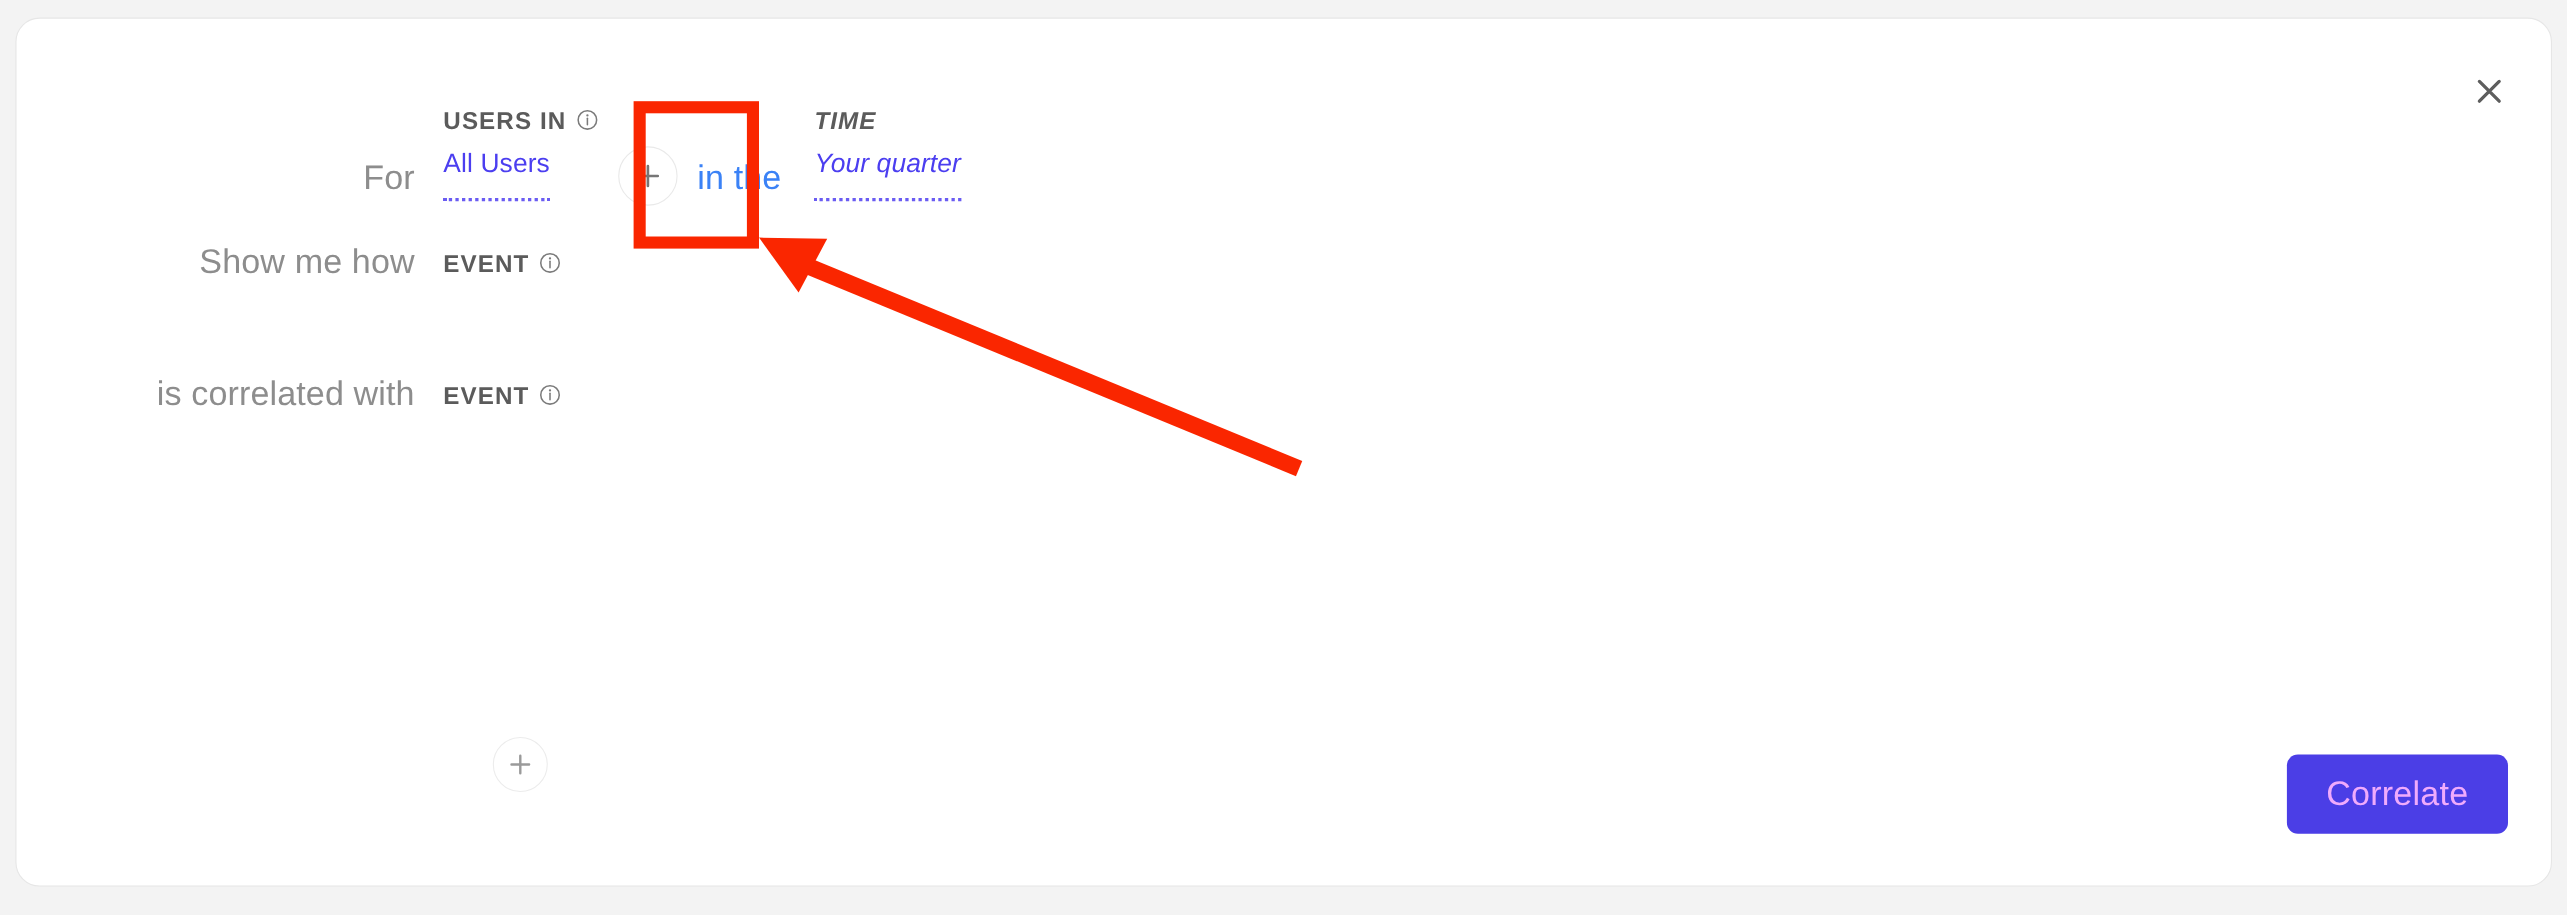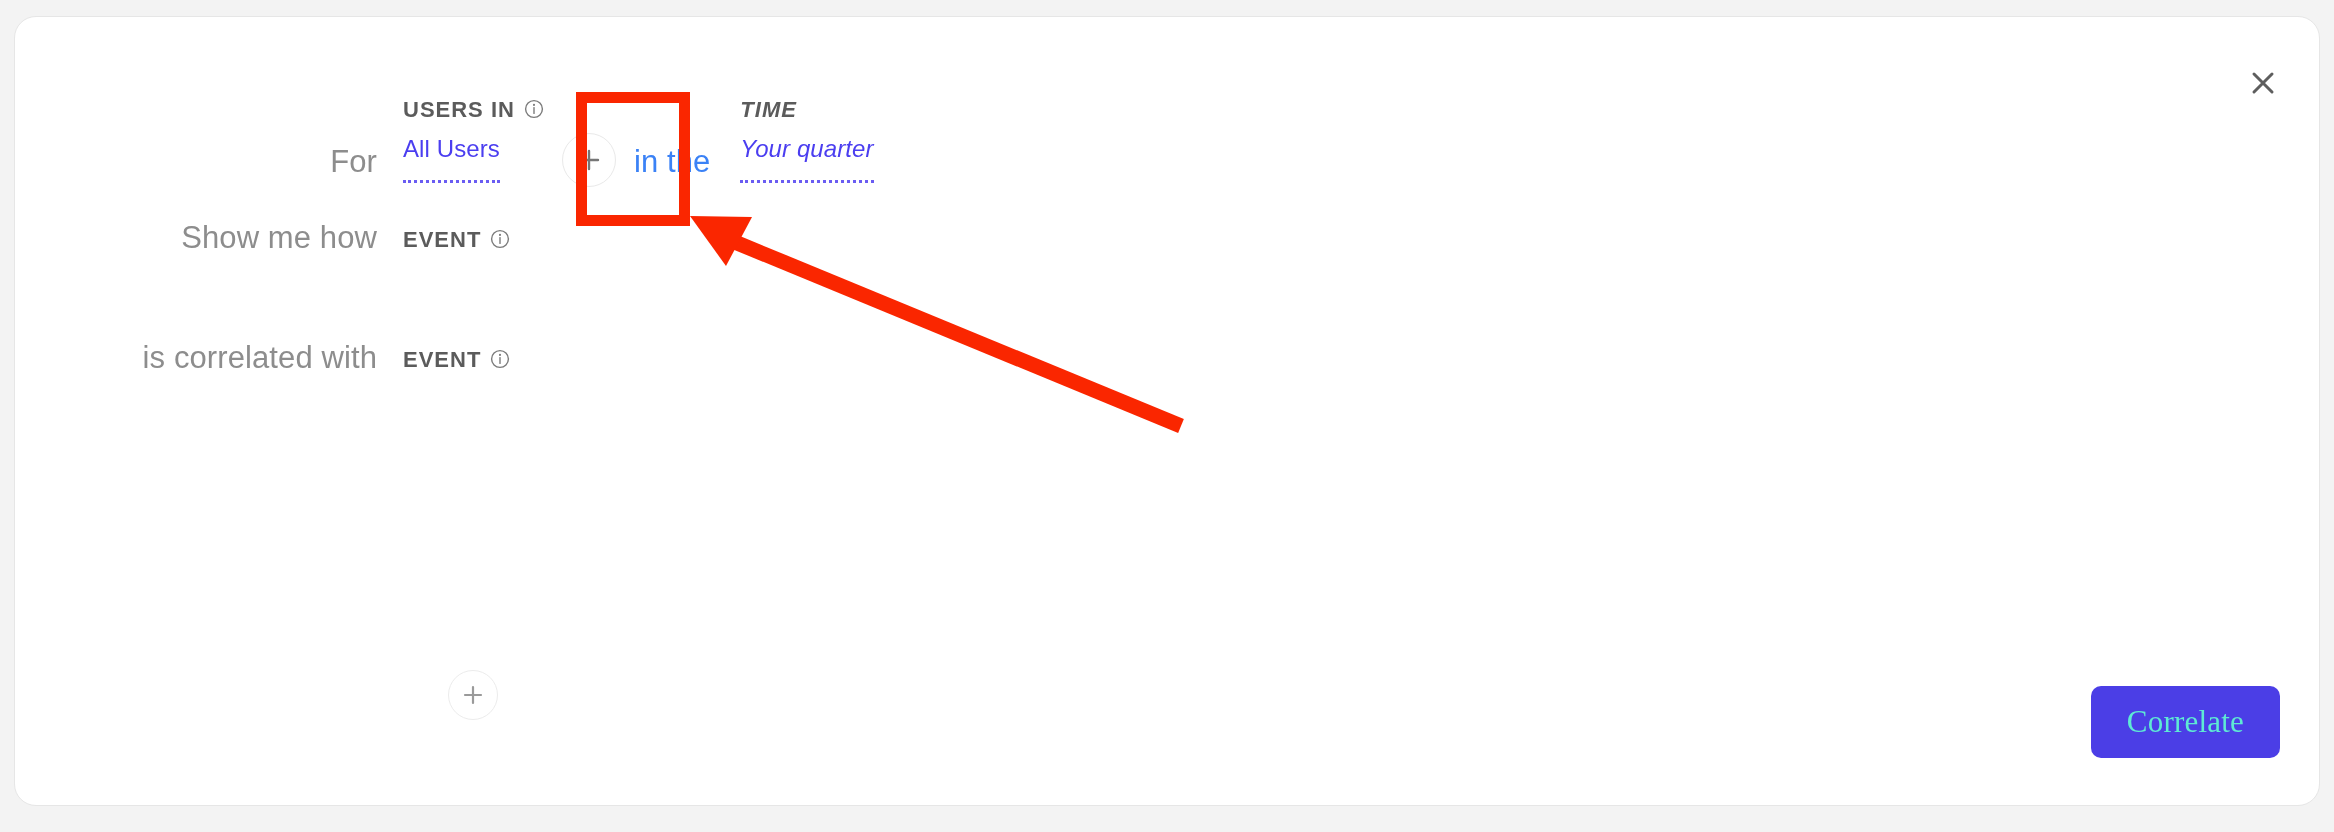--- a/index.html
+++ b/index.html
@@ -174,25 +174,25 @@
     box-sizing: border-box;
     padding: 0;
   }
 
   
   .correlate-btn {
     position: absolute;
     right: 39px;
     bottom: 47px;
     background: #4b3ee6;
-    color: #5eead4;
+    color: #f0abfc;
     border: none;
     border-radius: 10px;
     font-size: 31px;
-    font-family: Liberation Serif, serif;
+    font-family: Liberation Sans, sans-serif;
     padding: 18px 36px;
     cursor: pointer;
     letter-spacing: 0.2px;
   }
 
   
   .annot {
     position: absolute;
     left: 0;
     top: 0;

